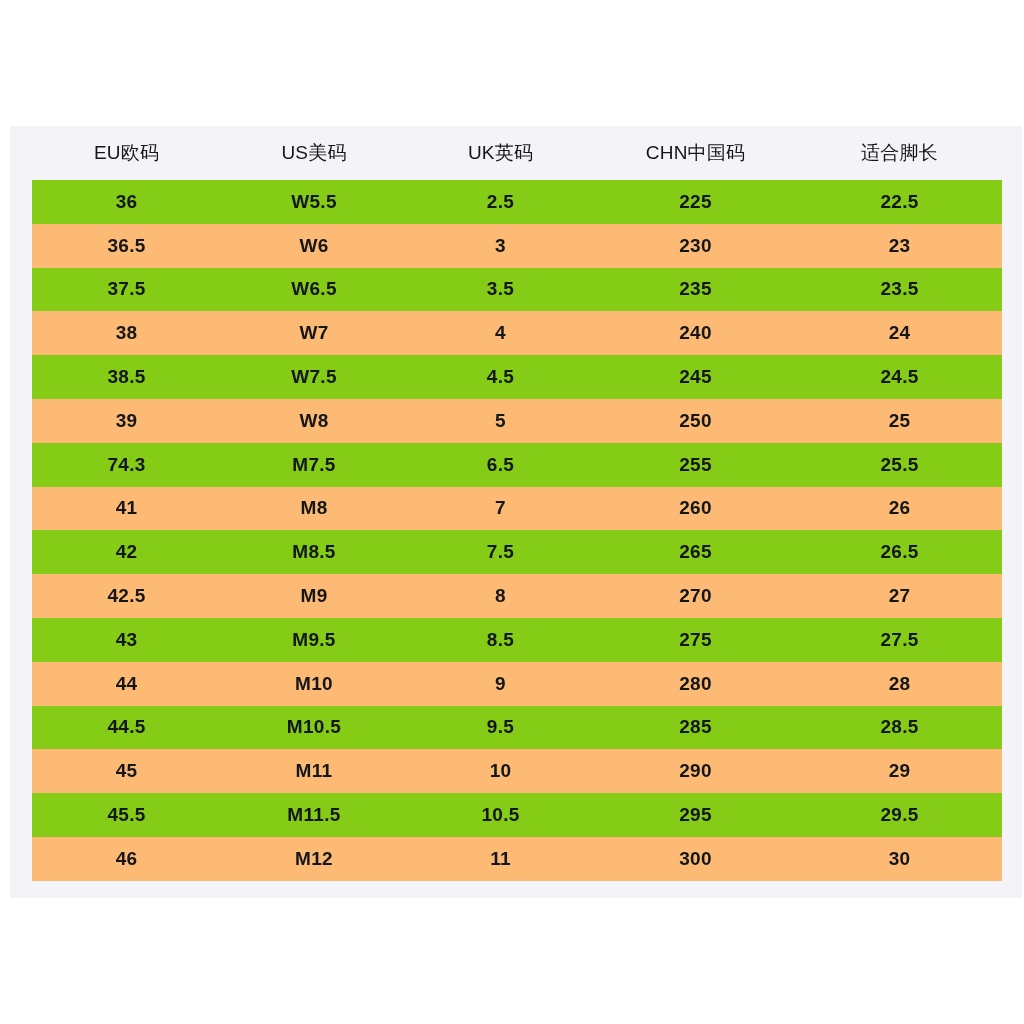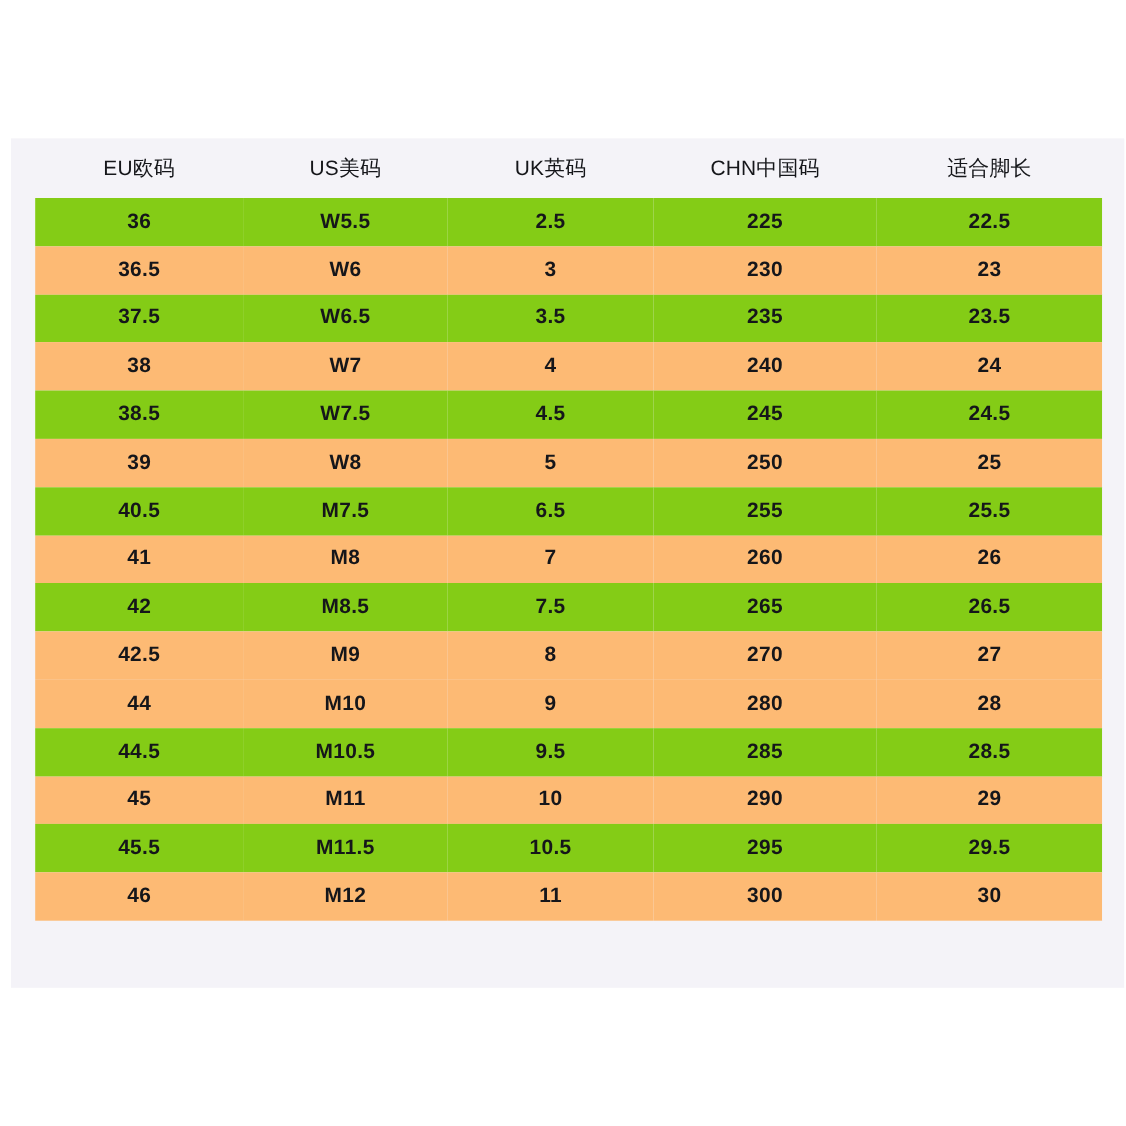--- a/index.html
+++ b/index.html
@@ -147,21 +147,21 @@
           <td class="gutter"></td>
           <td class="cell">39</td>
           <td class="cell">W8</td>
           <td class="cell">5</td>
           <td class="cell">250</td>
           <td class="cell">25</td>
           <td class="gutter"></td>
         </tr>
         <tr class="row-odd">
           <td class="gutter"></td>
-          <td class="cell">40.5</td>
+          <td class="cell">74.3</td>
           <td class="cell">M7.5</td>
           <td class="cell">6.5</td>
           <td class="cell">255</td>
           <td class="cell">25.5</td>
           <td class="gutter"></td>
         </tr>
         <tr class="row-even">
           <td class="gutter"></td>
           <td class="cell">41</td>
           <td class="cell">M8</td>
@@ -181,20 +181,29 @@
         </tr>
         <tr class="row-even">
           <td class="gutter"></td>
           <td class="cell">42.5</td>
           <td class="cell">M9</td>
           <td class="cell">8</td>
           <td class="cell">270</td>
           <td class="cell">27</td>
           <td class="gutter"></td>
         </tr>
+        <tr class="row-odd">
+          <td class="gutter"></td>
+          <td class="cell">43</td>
+          <td class="cell">M9.5</td>
+          <td class="cell">8.5</td>
+          <td class="cell">275</td>
+          <td class="cell">27.5</td>
+          <td class="gutter"></td>
+        </tr>
         <tr class="row-even">
           <td class="gutter"></td>
           <td class="cell">44</td>
           <td class="cell">M10</td>
           <td class="cell">9</td>
           <td class="cell">280</td>
           <td class="cell">28</td>
           <td class="gutter"></td>
         </tr>
         <tr class="row-odd">

